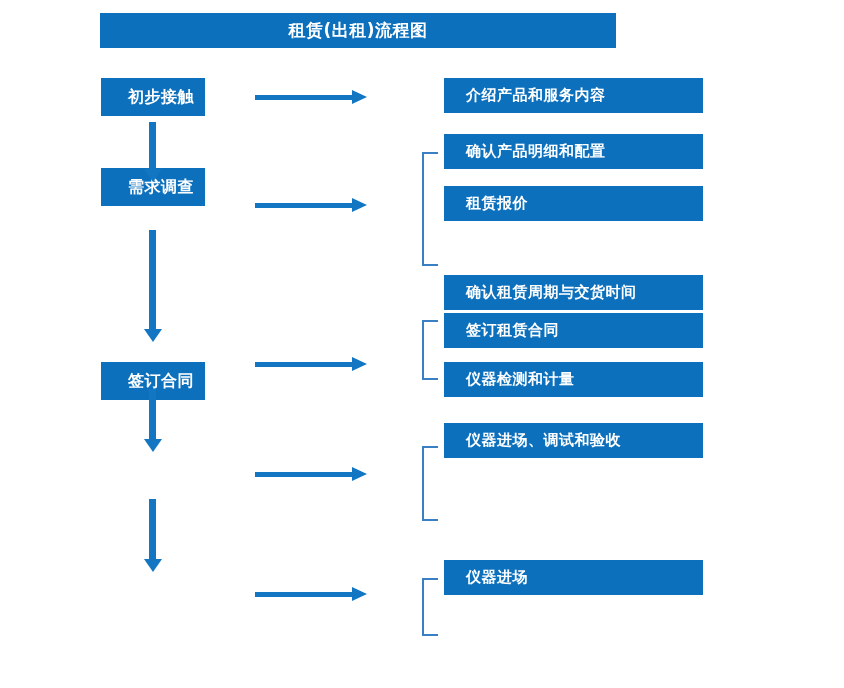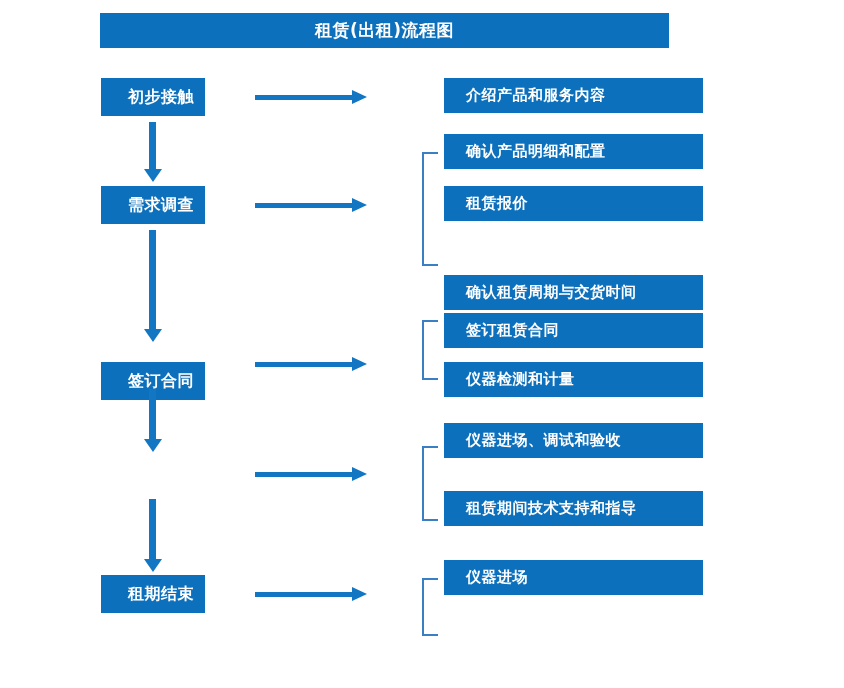--- a/index.html
+++ b/index.html
@@ -29,21 +29,21 @@
     font-weight: bold;
     display: flex;
     align-items: center;
     box-sizing: border-box;
     letter-spacing: 0.5px;
     line-height: 1;
   }
   .title-bar {
     left: 100px;
     top: 13px;
-    width: 569px;
+    width: 516px;
     height: 35px;
     justify-content: center;
     font-size: 17px;
   }
   .stage-box {
     width: 104px;
     height: 38px;
     justify-content: center;
     font-size: 16px;
     padding-left: 16px;
@@ -127,26 +127,25 @@
 </style>
 </head>
 <body>
 
 <div id="canvas">
 
   <div class="box title-bar">租赁(出租)流程图</div>
 
   <div class="box stage-box" style="left:101px; top:78px;">初步接触</div>
 
-  <div class="box stage-box" style="left:101px; top:186px;">需求调查</div>
+  <div class="box stage-box" style="left:101px; top:168px;">需求调查</div>
 
   <div class="box stage-box" style="left:101px; top:362px;">签订合同</div>
 
 
-  <div class="box stage-box" style="left:101px; top:575px;">租期结束</div>
 
   <div class="v-arrow" style="left:144px; top:122px; height:60px;">
     <div class="shaft" style="height:47px;"></div>
     <div class="head"></div>
   </div>
 
   <div class="v-arrow" style="left:144px; top:230px; height:112px;">
     <div class="shaft" style="height:99px;"></div>
     <div class="head"></div>
   </div>
@@ -217,18 +216,17 @@
   <div class="box detail-box" style="top:186px;">租赁报价</div>
 
   <div class="box detail-box" style="top:247px;margin-top:28px;">确认租赁周期与交货时间</div>
 
   <div class="box detail-box" style="top:362px;">仪器检测和计量</div>
 
   <div class="box detail-box" style="top:313px;">签订租赁合同</div>
 
   <div class="box detail-box" style="top:423px;">仪器进场、调试和验收</div>
 
-  <div class="box detail-box" style="top:491px;">租赁期间技术支持和指导</div>
 
   <div class="box detail-box" style="top:560px;">仪器进场</div>
 
 
 </div>
 
 </body></html>

